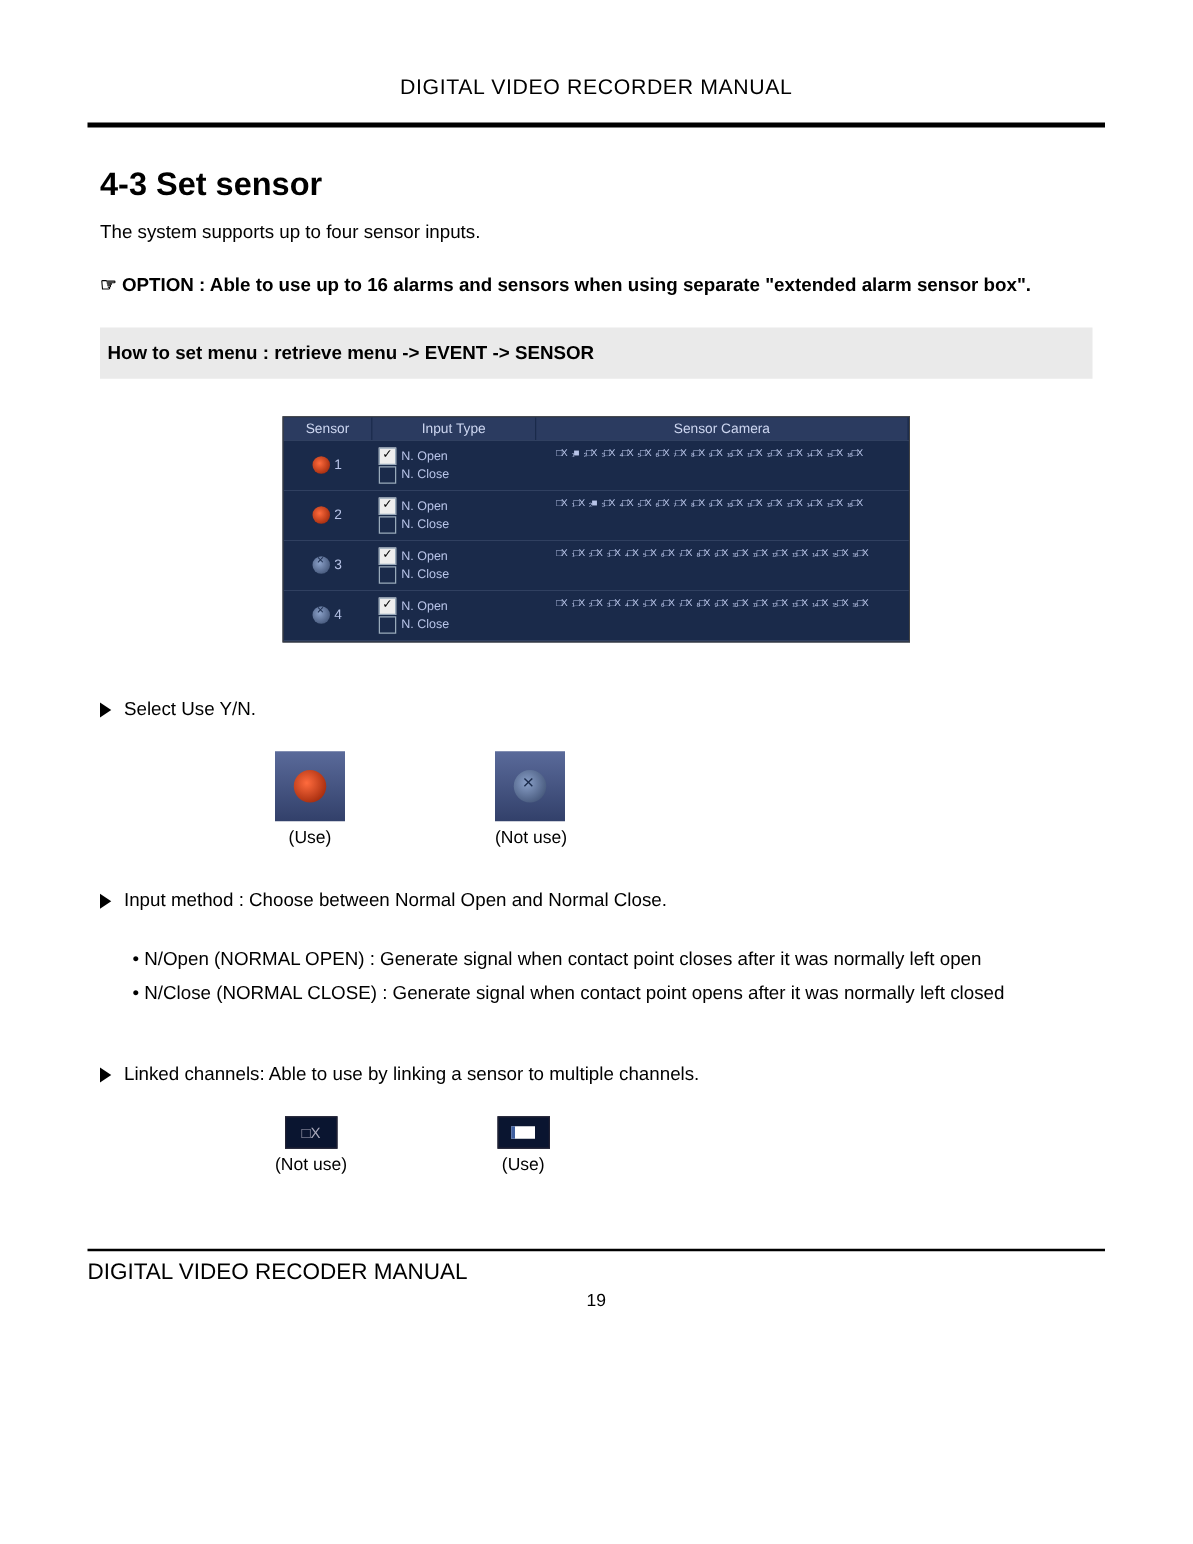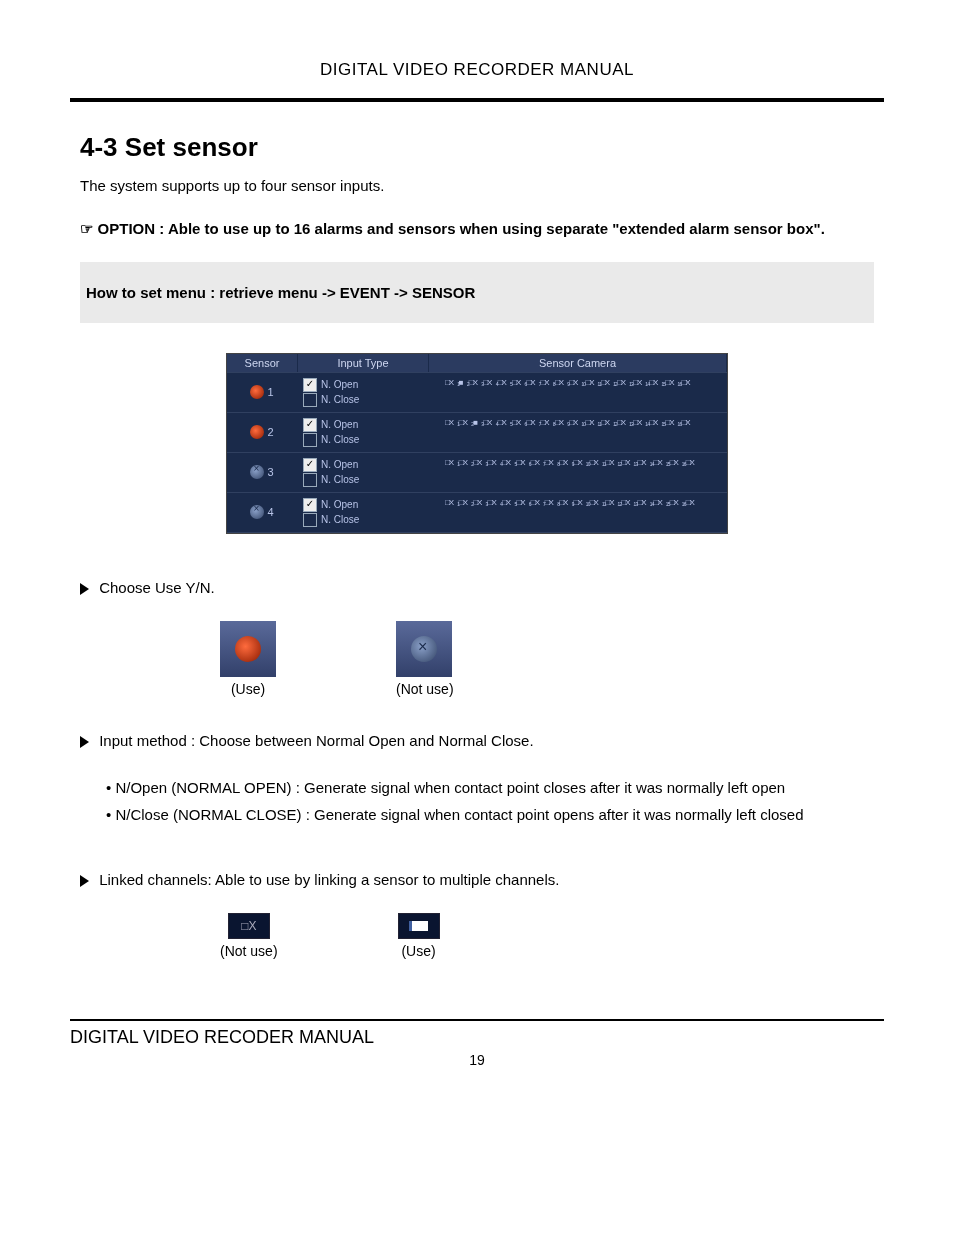--- a/index.html
+++ b/index.html
@@ -38,21 +38,21 @@
   .option-line {
     font-size: 15px;
     font-weight: bold;
     line-height: 1.8;
     margin-bottom: 20px;
   }
   .howto {
     font-size: 15px;
     font-weight: bold;
     background: #eaeaea;
-    padding: 22px 6px;
+    padding: 12px 6px;
     margin-bottom: 30px;
   }
   
   .dvr-panel {
     width: 500px;
     margin: 0 auto 40px auto;
     background: #1a2a4a;
     border: 1px solid #444;
   }
   .dvr-header-row, .dvr-row {
@@ -271,21 +271,21 @@
               <span class="cam-cb">₁₅□X</span>
               <span class="cam-cb">₁₆□X</span>
             </div>
           </div>
       </div>
     </div>
 
     
     <div class="bullet-section">
       <span class="tri"></span>
-      <span>Choose Use Y/N.</span>
+      <span>Select Use Y/N.</span>
     </div>
     <div class="icon-pair">
       <div class="icon-block">
         <div class="icon-square">
             <span class="sensor-dot dot-red"></span>
           </div>
         <div>(Use)</div>
       </div>
       <div class="icon-block">
         <div class="icon-square">

